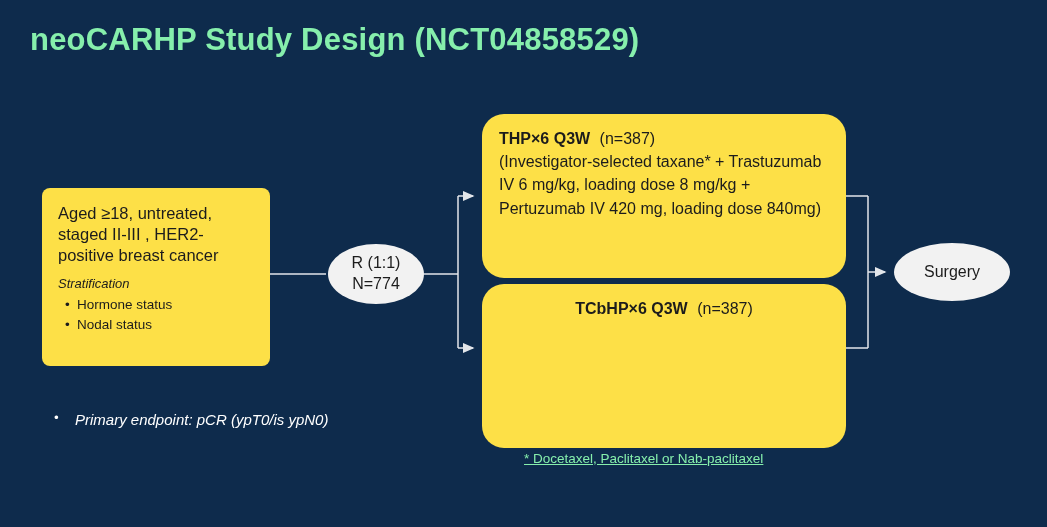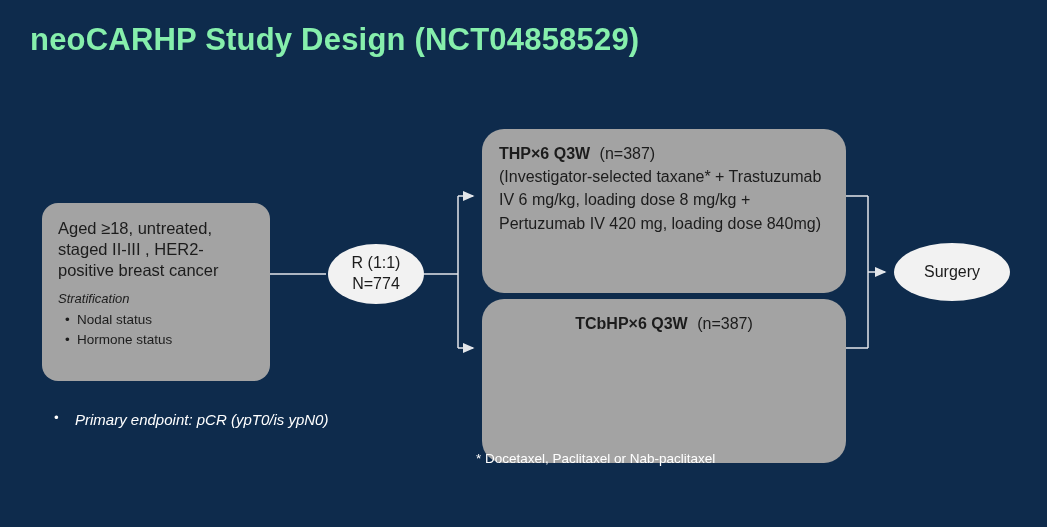--- a/index.html
+++ b/index.html
@@ -17,29 +17,28 @@
     position: absolute;
     left: 30px; top: 22px;
     color: #86efac;
     font-size: 31px;
     font-weight: 700;
     letter-spacing: 0.2px;
   }
 
   .node {
     position: absolute;
-    background: #a3a3a3;
+    background: #fde047;
     color: #1c1c1c;
-    margin-top: 15px;
   }
 
   .pop-box {
     left: 42px; top: 188px;
     width: 228px; height: 178px;
-    border-radius: 16px;
+    border-radius: 8px;
     padding: 15px 16px 12px 16px;
     font-size: 16.5px;
     line-height: 1.28;
   }
   .strat-label { font-size: 13px; margin-top: 10px; font-style: italic; }
   .strat-list { list-style: none; font-size: 13.5px; margin-top: 2px; }
   .strat-list li { position: relative; padding-left: 19px; line-height: 1.45; }
   .strat-list li::before { content: "•"; position: absolute; left: 7px; }
 
   .ellipse {
@@ -62,23 +61,24 @@
     font-size: 16px;
     line-height: 1.45;
   }
   .arm-top { top: 114px; }
   .arm-bottom { top: 284px; text-align: center; }
   .arm-title { font-weight: 700; }
   .arm-n { margin-left: 5px; }
 
   .footnote {
     position: absolute;
-    left: 476px; top: 451px;
-    color: #ffffff;
+    left: 524px; top: 451px;
+    color: #86efac;
     font-size: 13.5px;
+    text-decoration: underline;
   }
 
   .endpoints {
     position: absolute;
     left: 40px; top: 402px;
     color: #ffffff;
     font-size: 15px;
     list-style: none;
     max-width: 400px;
   }
@@ -119,22 +119,22 @@
     <path d="M868,196 V348" stroke="#e3e6ea" stroke-width="1.5"></path>
     <path d="M868,272 H885" stroke="#e3e6ea" stroke-width="1.5" marker-end="url(#arrow)"></path>
   </svg>
 
   <h1 class="title">neoCARHP Study Design (NCT04858529)</h1>
 
   <div class="node pop-box">
     <div class="pop-text">Aged ≥18, untreated, staged II-III , HER2-positive breast cancer</div>
     <div class="strat-label">Stratification</div>
     <ul class="strat-list">
+      <li>Hormone status</li>
       <li>Nodal status</li>
-      <li>Hormone status</li>
     </ul>
   </div>
 
   <div class="ellipse rand">
     <div>R (1:1)</div>
     <div>N=774</div>
   </div>
 
   <div class="node arm arm-top">
     <div class="arm-head">

